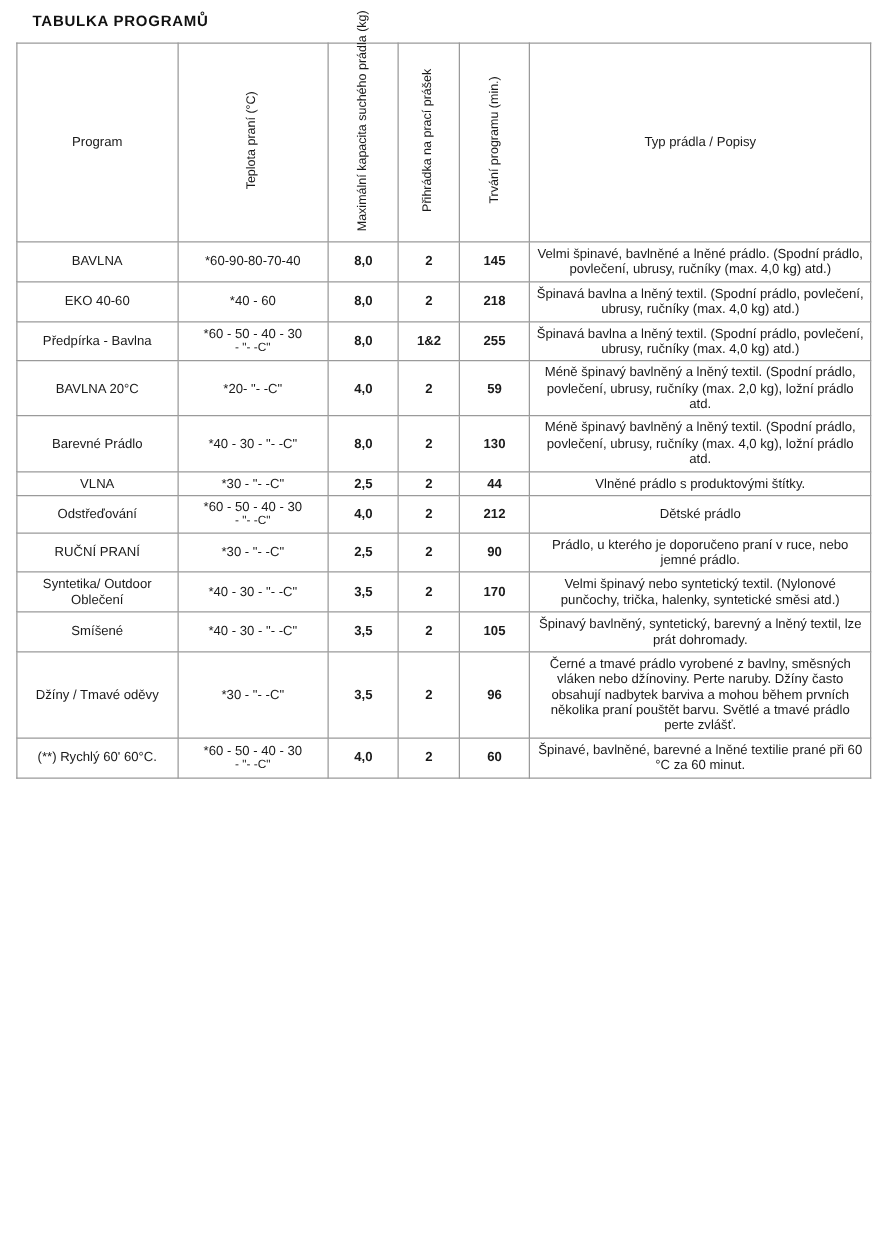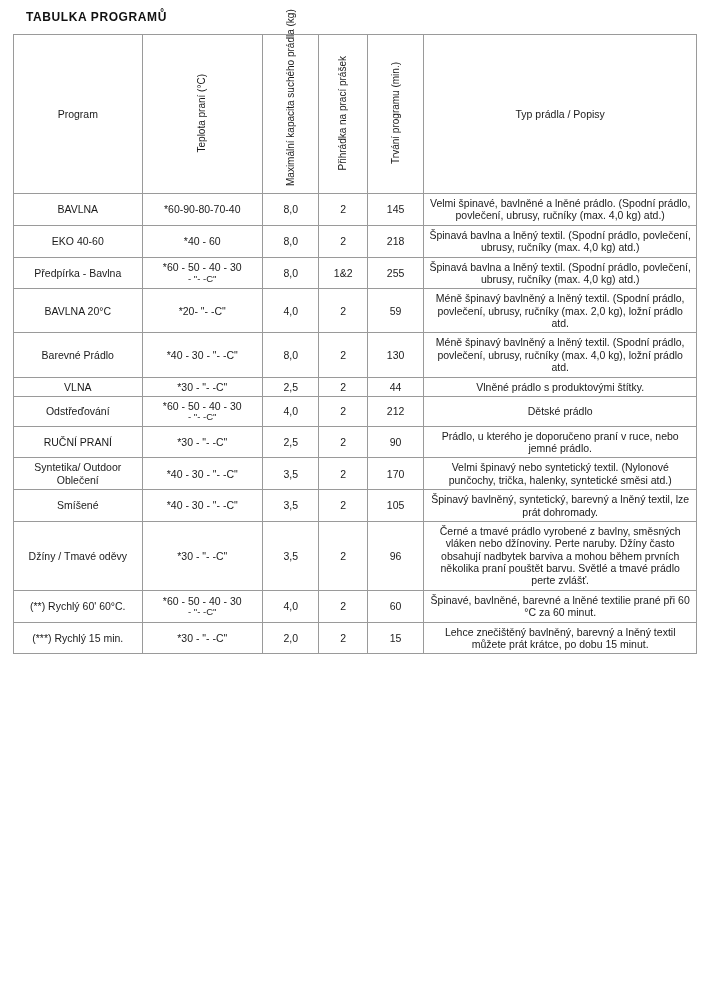--- a/index.html
+++ b/index.html
@@ -67,21 +67,21 @@
   th.prog-col { width: 118px; font-size: 11px; }
   th.temp-col { width: 110px; }
   th.cap-col  { width: 48px; }
   th.pow-col  { width: 40px; }
   th.dur-col  { width: 48px; }
   th.desc-col { width: 258px; font-size: 11px; }
 
   td.prog-name { font-size: 11px; }
   td.temp { font-size: 10.5px; margin-left: 39px; }
   td.desc { font-size: 10.5px; padding: 4px 6px; }
-  td.num { font-size: 11px; }
+  td.num { font-size: 11px; font-weight: bold; }
 
   .sub {
     display: block;
     font-size: 9.5px;
     line-height: 1.1;
   }
 </style>
 </head>
 <body>
 
@@ -190,24 +190,16 @@
           <td class="desc">Černé a tmavé prádlo vyrobené z bavlny, směsných vláken nebo džínoviny. Perte naruby. Džíny často obsahují nadbytek barviva a mohou během prvních několika praní pouštět barvu. Světlé a tmavé prádlo perte zvlášť.</td>
         </tr>
         <tr>
           <td class="prog-name">(**) Rychlý 60' 60°C.</td>
           <td class="temp">*60 - 50 - 40 - 30<span class="sub">- "- -C"</span></td>
           <td class="num">4,0</td>
           <td class="num">2</td>
           <td class="num">60</td>
           <td class="desc">Špinavé, bavlněné, barevné a lněné textilie prané při 60 °C za 60 minut.</td>
         </tr>
-        <tr>
-          <td class="prog-name">(***) Rychlý 15 min.</td>
-          <td class="temp">*30 - "- -C"</td>
-          <td class="num">2,0</td>
-          <td class="num">2</td>
-          <td class="num">15</td>
-          <td class="desc">Lehce znečištěný bavlněný, barevný a lněný textil můžete prát krátce, po dobu 15 minut.</td>
-        </tr>
       </tbody>
   </table>
 
 </div>
 
 </body></html>

